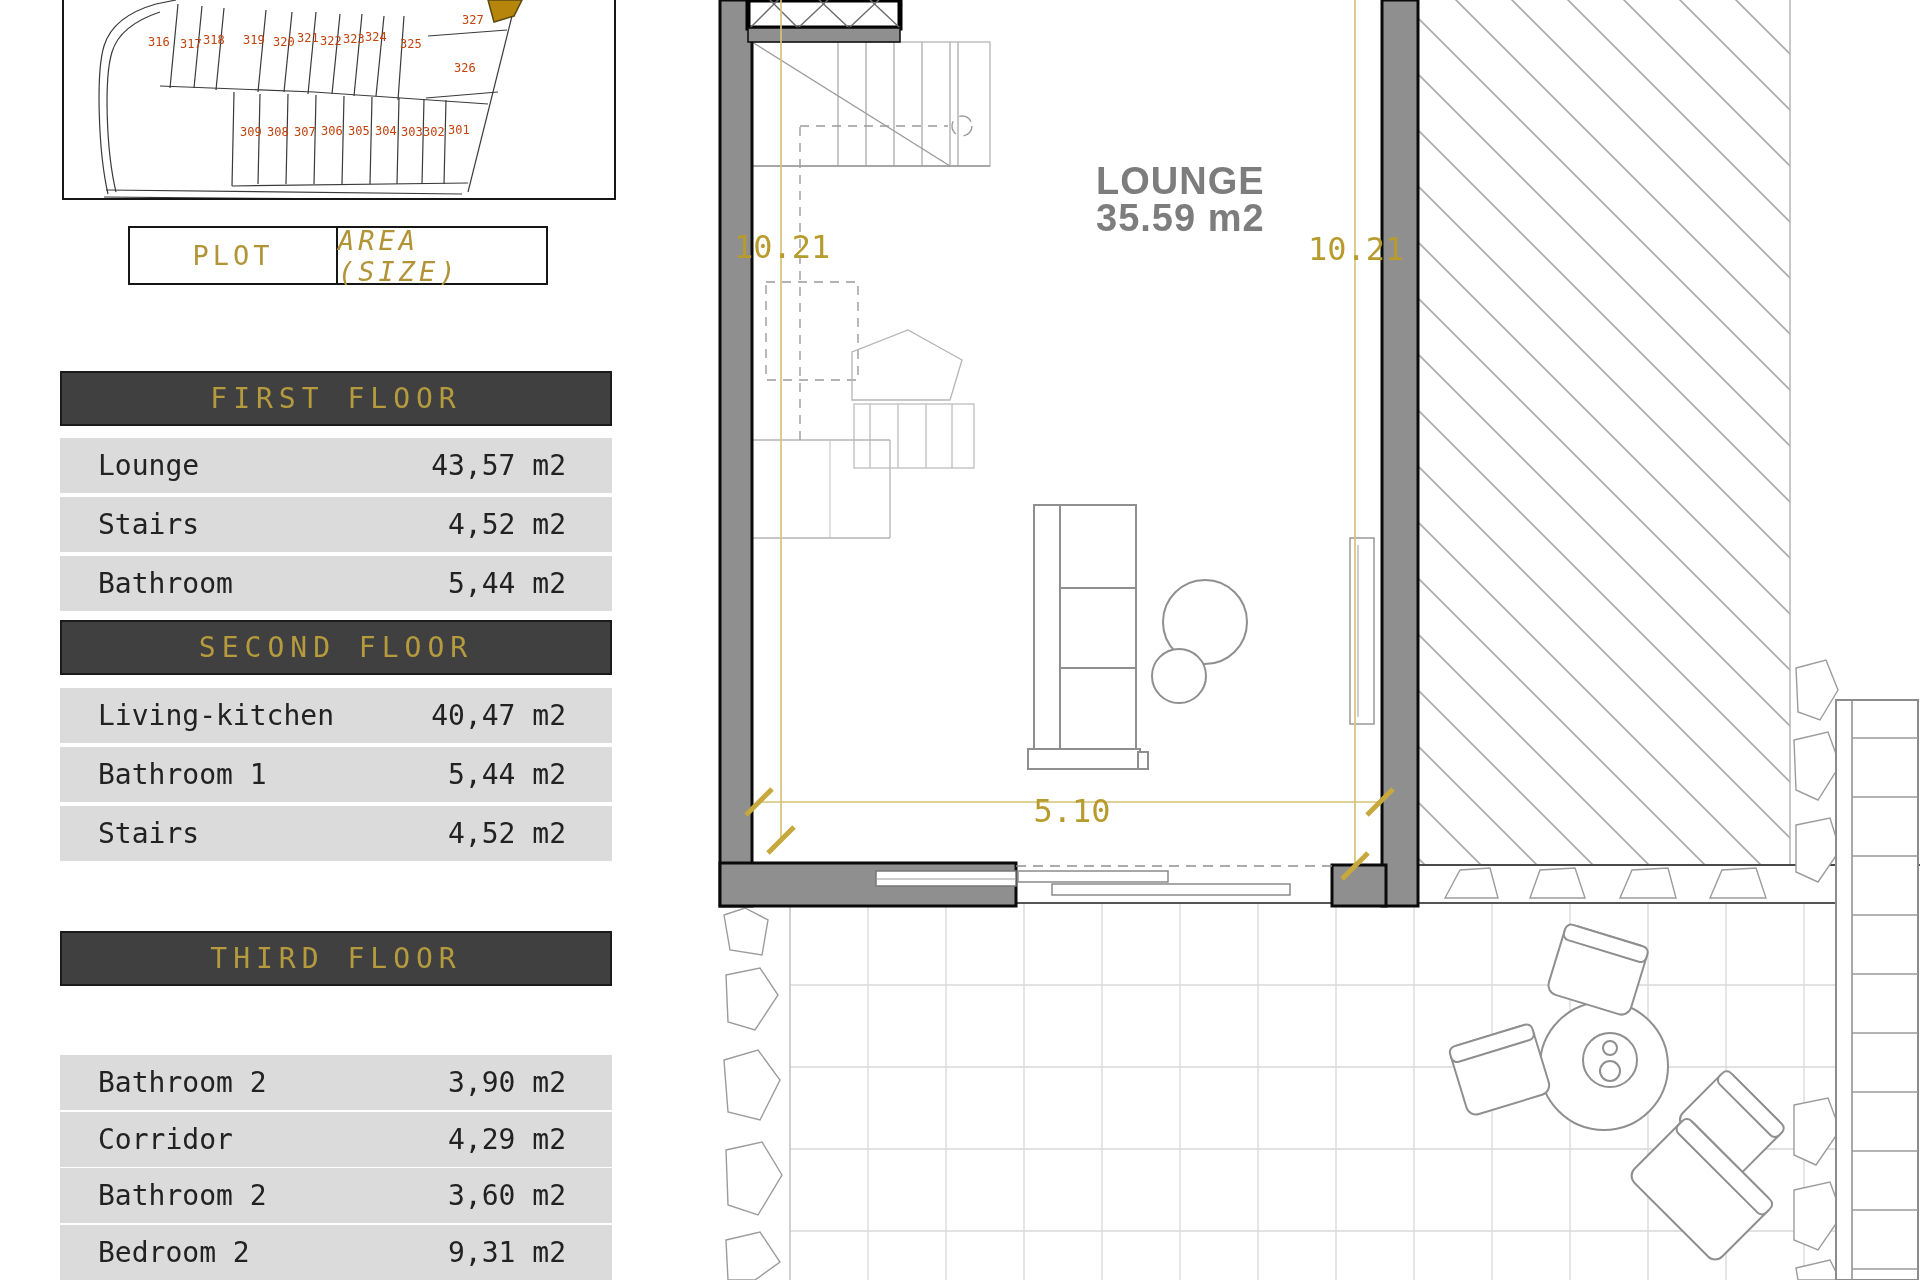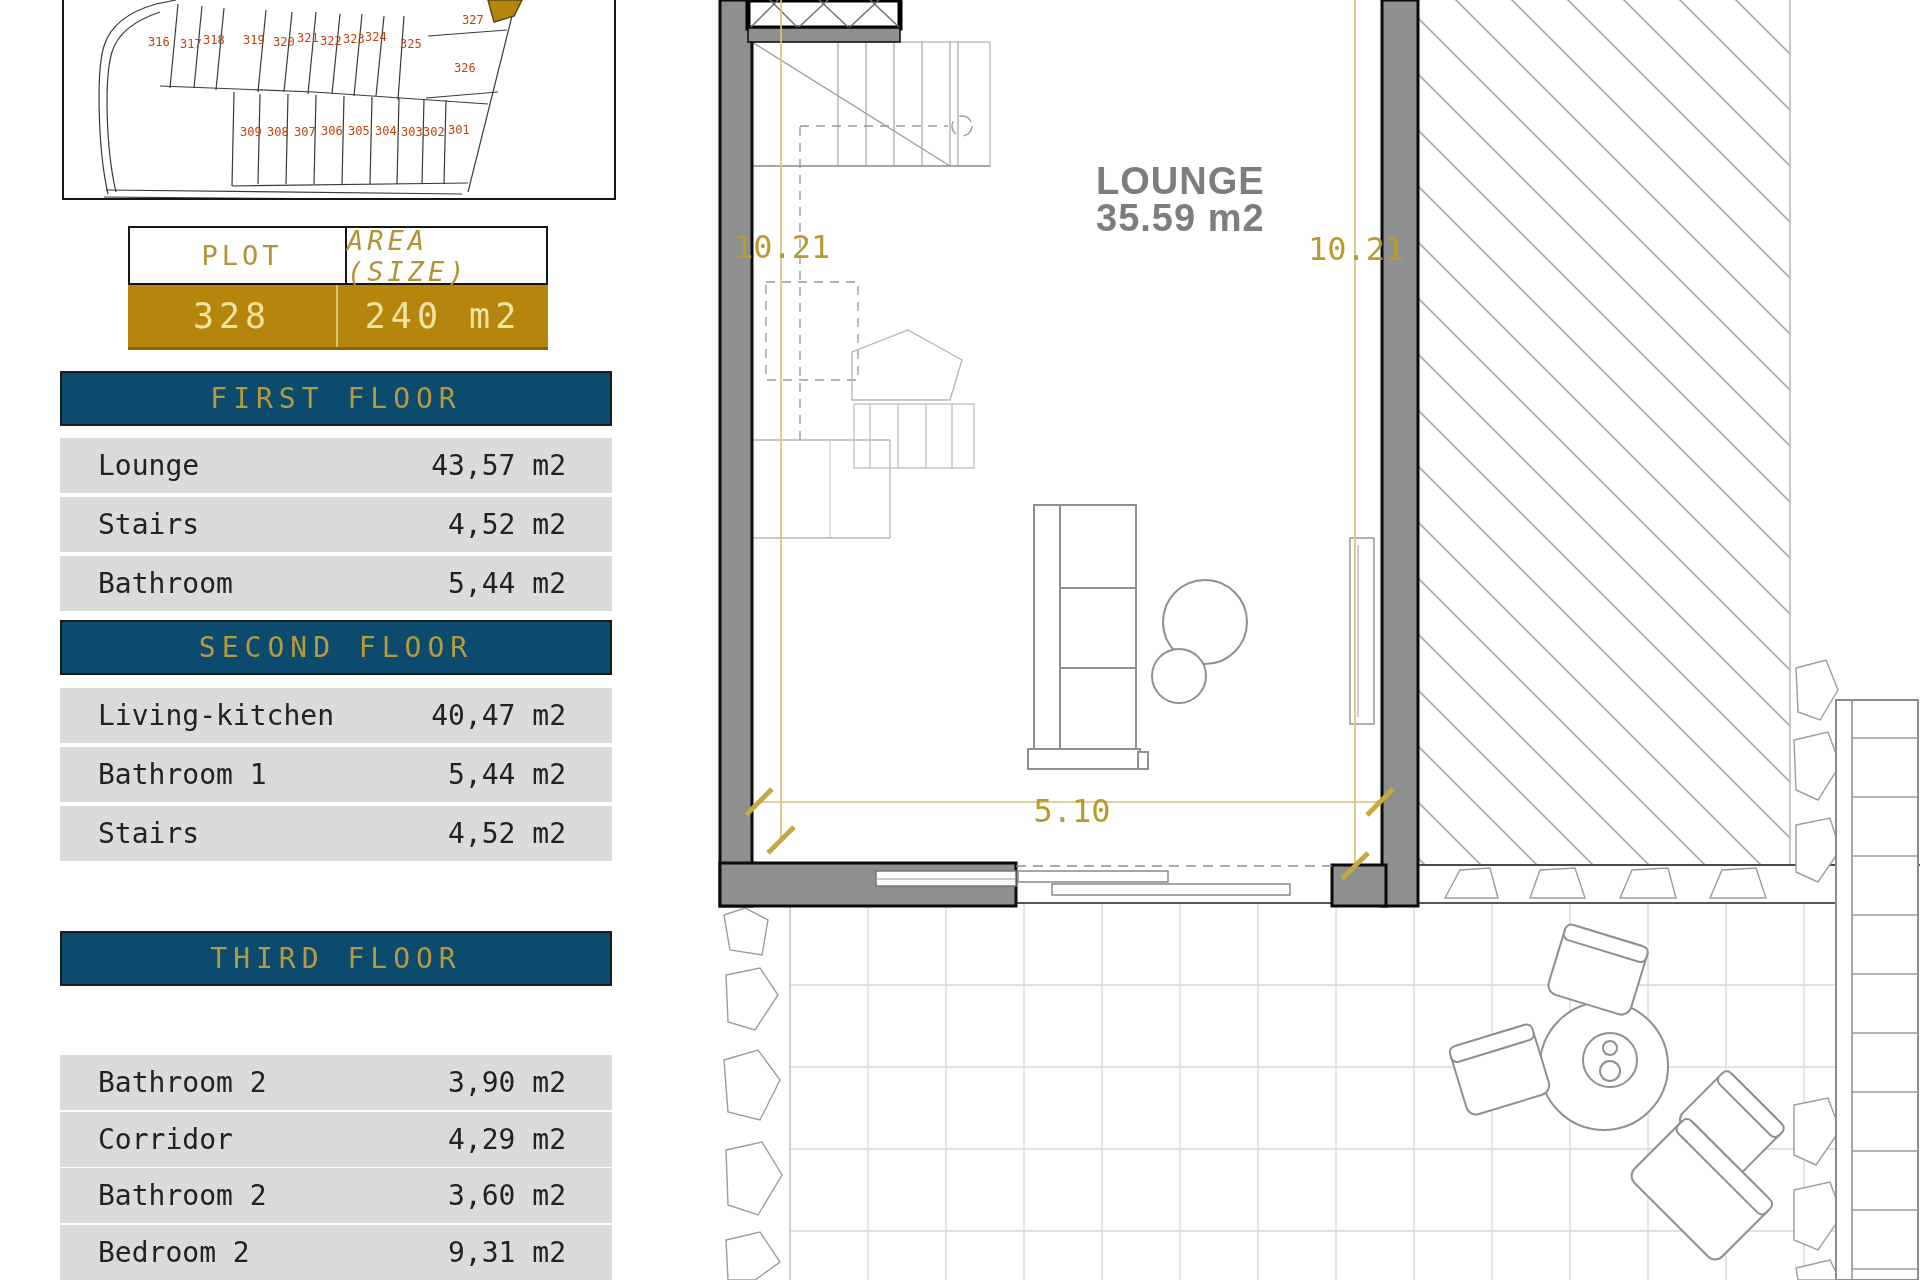--- a/index.html
+++ b/index.html
@@ -6,30 +6,30 @@
   .page{position:relative;width:1920px;height:1280px;overflow:hidden;background:#fff;
         font-family:"DejaVu Sans Mono",monospace;}
 
   
   .siteplan-box{position:absolute;left:62px;top:0;width:550px;height:198px;background:#fff;
     border-left:2px solid #161616;border-right:2px solid #161616;border-bottom:2px solid #161616;}
   .siteplan-box svg{position:absolute;left:0;top:0;}
   .plotnum{position:absolute;font-size:12px;color:#c2410c;letter-spacing:0px;line-height:12px;}
 
   .plot-table{position:absolute;left:128px;top:226px;width:420px;}
-  .plot-head{display:flex;height:55px;border:2px solid #161616;background:#fff;padding-left:9px;}
+  .plot-head{display:flex;height:55px;border:2px solid #161616;background:#fff;}
   .plot-head .c1{width:206px;border-right:2px solid #161616;display:flex;align-items:center;justify-content:center;}
   .plot-head .c2{flex:1;display:flex;align-items:center;justify-content:flex-end;font-style:italic;}
   .plot-head span{color:#b29335;font-size:27px;letter-spacing:4px;}
   .plot-gold{display:flex;height:62px;background:#b5860b;border-bottom:3px solid #8a6508;}
   .plot-gold .c1{width:208px;border-right:2px solid #d9c571;display:flex;align-items:center;justify-content:center;}
   .plot-gold .c2{flex:1;display:flex;align-items:center;justify-content:center;}
   .plot-gold span{color:#f0e4a4;font-size:35px;letter-spacing:5px;}
 
-  .floor-head{position:absolute;left:60px;width:548px;height:51px;background:#0c4a6e;
+  .floor-head{position:absolute;left:60px;width:548px;height:51px;background:#404040;
     border:2px solid #1b1b1b;text-align:center;line-height:51px;
     color:#b59b3e;font-size:28px;letter-spacing:6px;}
   .frow{position:absolute;left:60px;width:552px;height:55px;background:#dbdbdb;
     display:flex;align-items:center;justify-content:space-between;
     padding:0 46px 0 38px;box-sizing:border-box;color:#222;font-size:28px;}
 
   
   .dimlabel{position:absolute;color:#b89b2e;font-size:32px;text-align:center;}
   .roomlabel{position:absolute;color:#7d7d7d;font-family:"Liberation Sans",sans-serif;
     font-weight:bold;font-size:38px;letter-spacing:1px;line-height:36px;}
@@ -107,28 +107,20 @@
 
   <div class="plot-table">
     <div class="plot-head">
       <div class="c1">
           <span>PLOT</span>
         </div>
       <div class="c2">
           <span>AREA (SIZE)</span>
         </div>
     </div>
-    <div class="plot-gold">
-      <div class="c1">
-          <span>328</span>
-        </div>
-      <div class="c2">
-          <span>240 m2</span>
-        </div>
-    </div>
   </div>
 
   <div class="floor-head" style="top:371px">FIRST FLOOR</div>
   <div class="frow" style="top:438px">
     <span>Lounge</span>
     <span>43,57 m2</span>
     </div>
   <div class="frow" style="top:497px">
     <span>Stairs</span>
     <span>4,52 m2</span>

